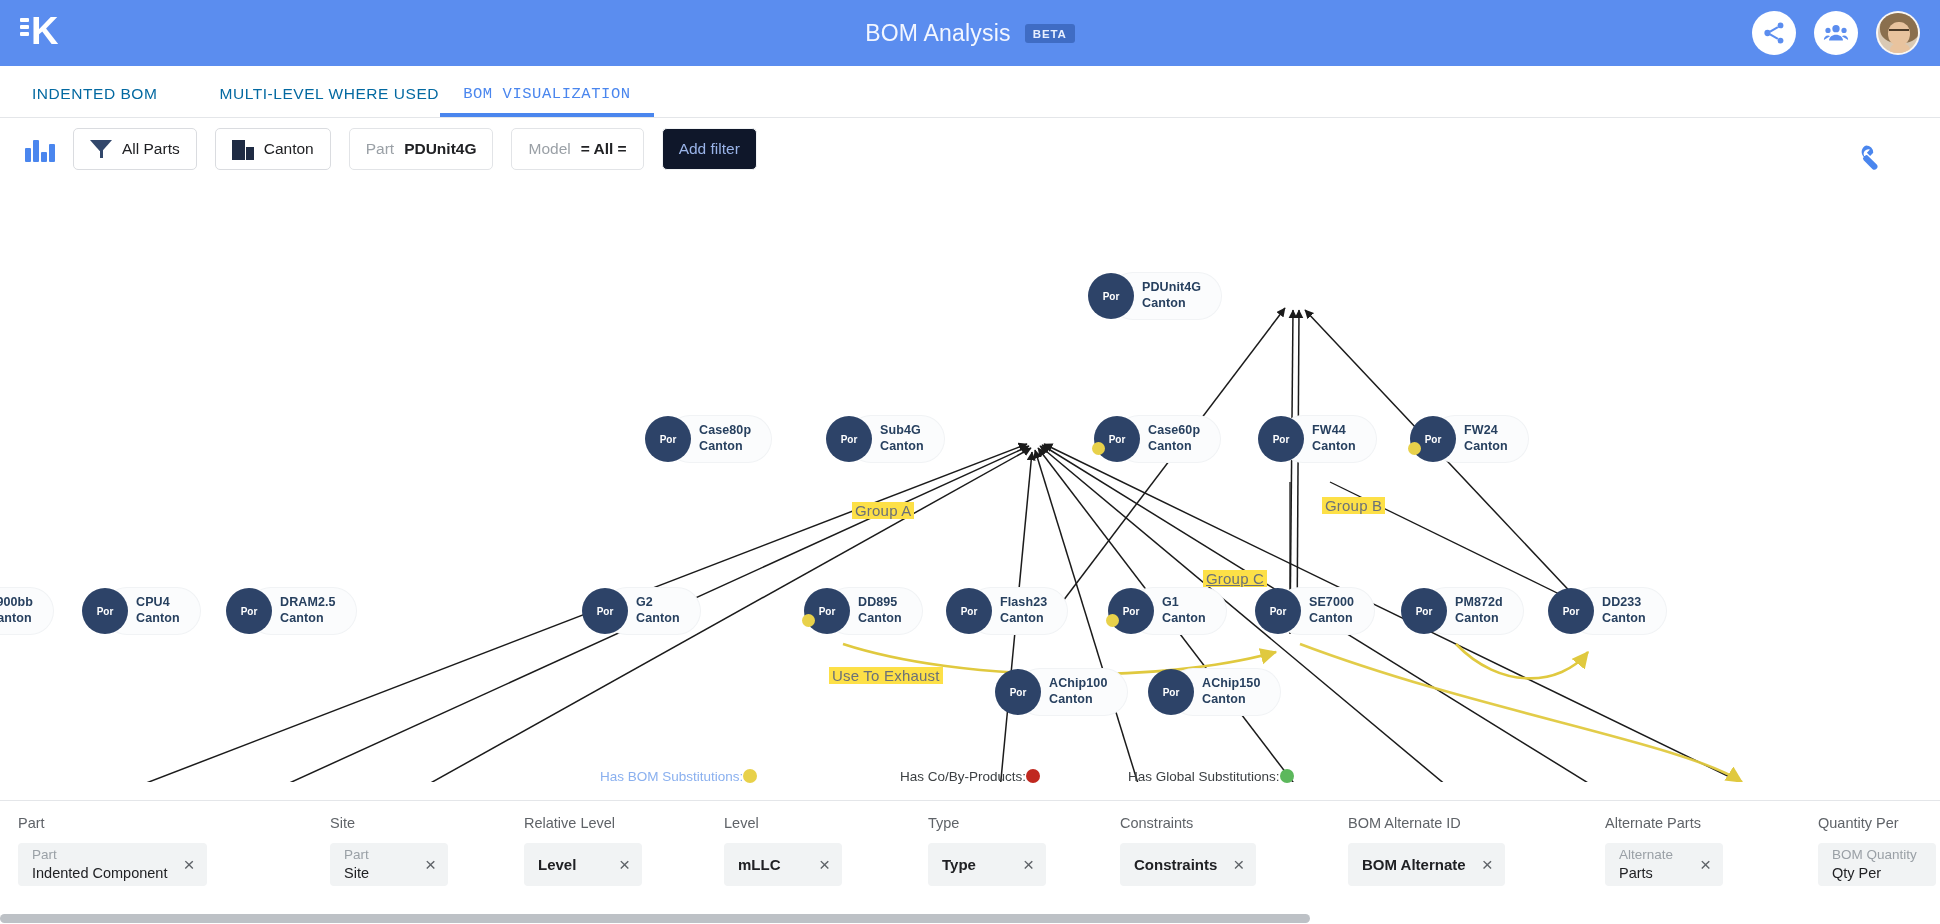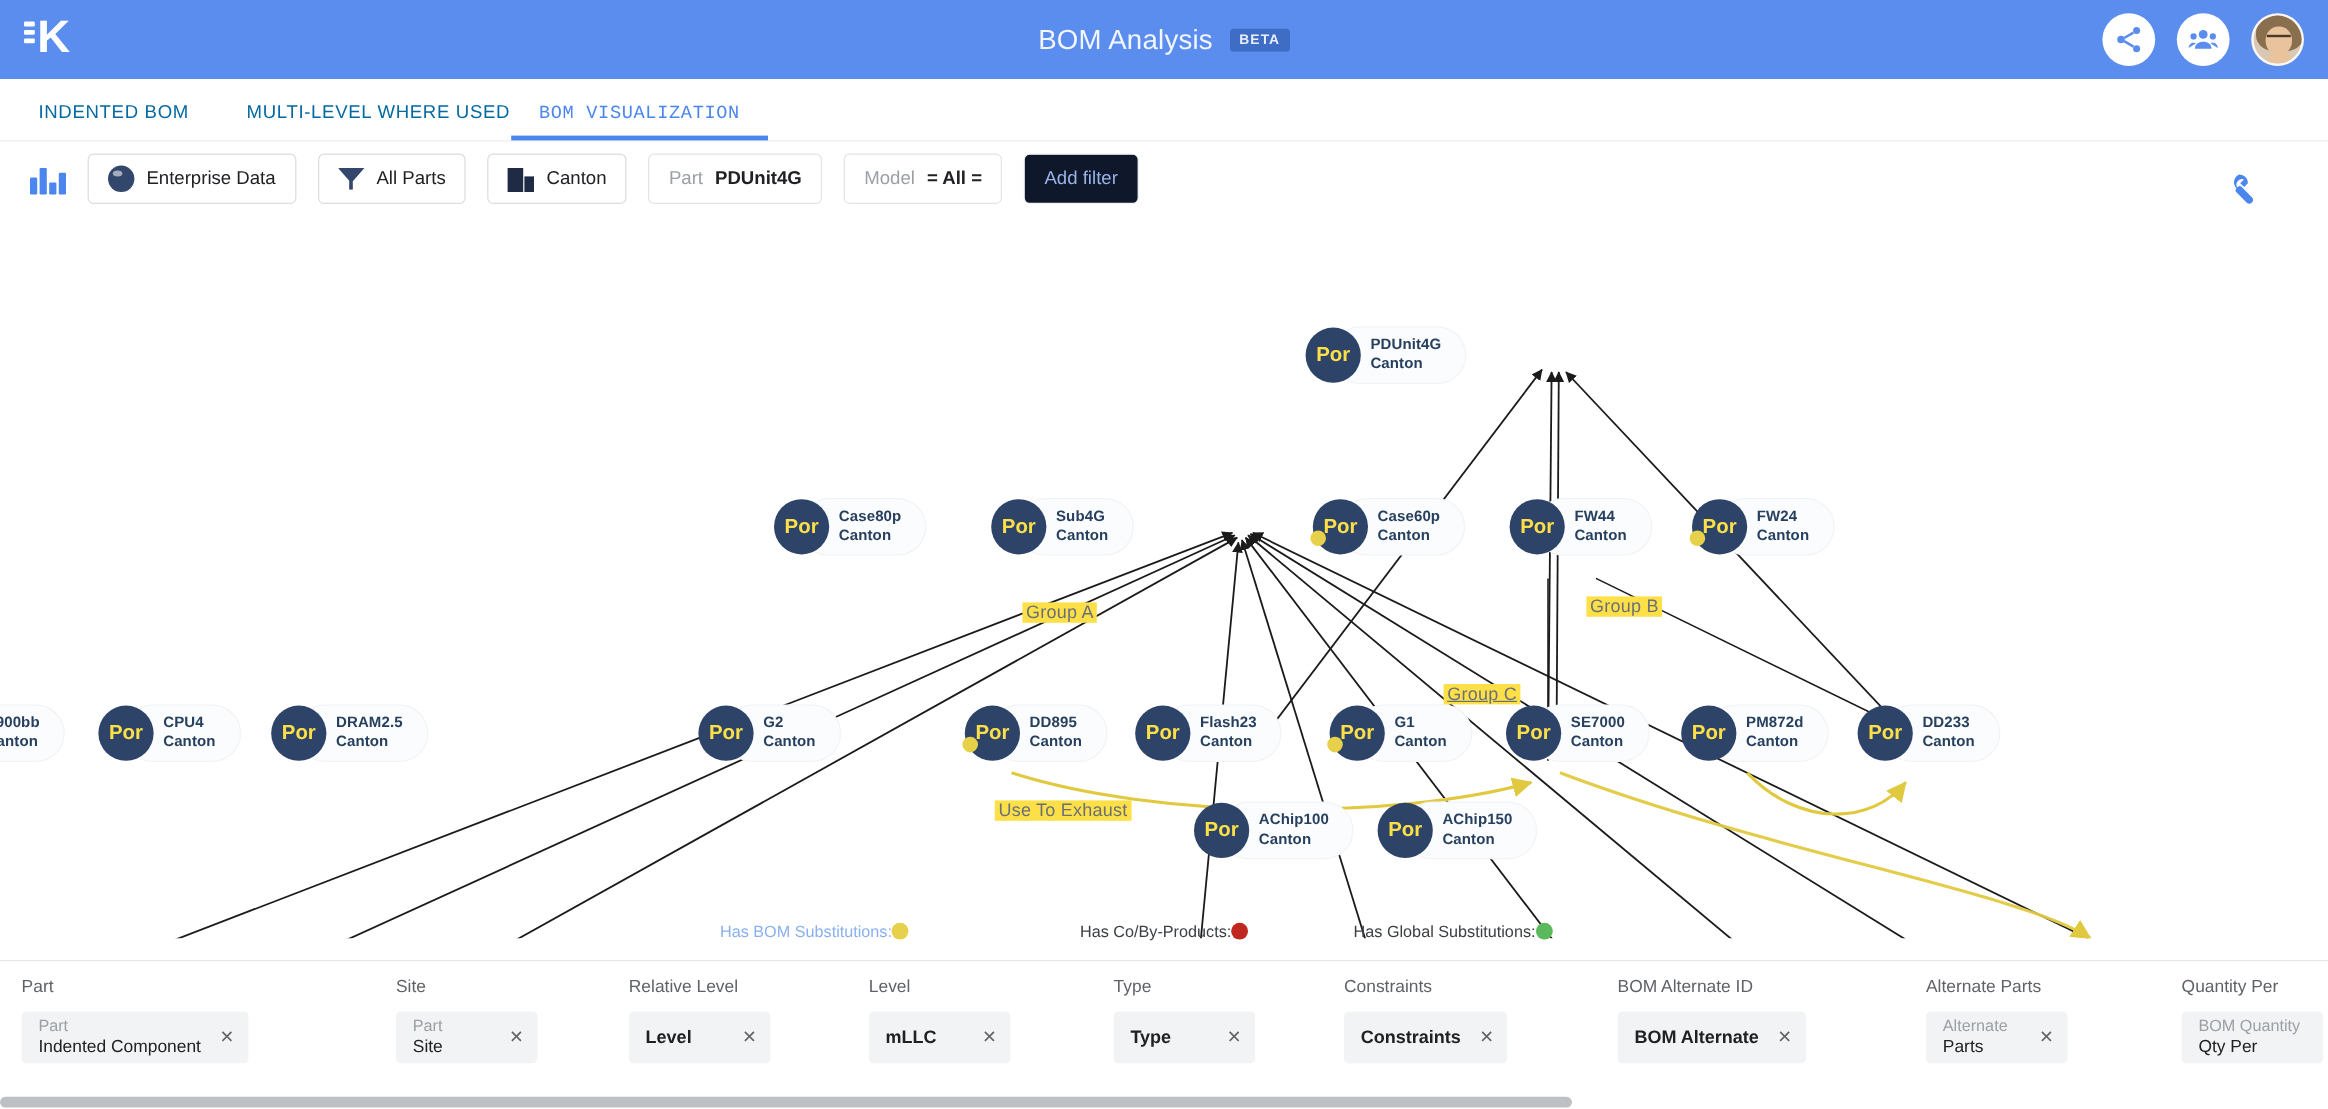--- a/index.html
+++ b/index.html
@@ -67,21 +67,21 @@
     background:#fff; display:flex; align-items:flex-end;
     border-bottom:1px solid #e4e6e9;
   }
   .tab {
     font-size:15.5px; letter-spacing:.55px; color:#0369a1;
     padding:0 0 14px 0; margin-left:0; cursor:pointer; white-space:nowrap;
     font-weight:400;
   }
   .tab.active { color:#4a86ee; }
   #tab0 { margin-left:32px; }
-  #tab1 { margin-left:48px; }
+  #tab1 { margin-left:62px; }
   #tab2 { margin-left:24px; position:relative;font-family:Liberation Mono, monospace; }
   #tab2 .underline {
     position:absolute; left:-23px; right:-23px; bottom:0; height:4px; background:#4a86ee;
   }
 
   
   #filterbar {
     position:absolute; left:0; top:118px; width:1940px; height:62px;
     background:#fff; display:flex; align-items:center;
   }
@@ -138,21 +138,21 @@
     background:#fbfcfd; border-radius:23px;
     box-shadow:0 0 0 1px #f1f3f5;
     padding:0 20px 0 32px;
     display:flex; flex-direction:column; justify-content:center;
   }
   .node .pill .pn { font-size:12.5px; font-weight:700; color:#27405f; line-height:1.25; letter-spacing:.1px;}
   .node .pill .site { font-size:12.5px; font-weight:700; color:#27405f; line-height:1.25; letter-spacing:.1px;}
   .node .circ {
     position:absolute; left:0; top:0; width:46px; height:46px; border-radius:50%;
     background:#2d4368; display:flex; align-items:center; justify-content:center;
-    font-size:17px; font-weight:700; color:#fde047; z-index:2;
+    font-size:10px; font-weight:700; color:#ffffff; z-index:2;
   }
   .node .dot-sub {
     position:absolute; width:13px; height:13px; border-radius:50%;
     background:#e8d14a; z-index:3;
   }
   .edge-label {
     position:absolute; font-size:15px; color:#6b7078; background:#fde047;
     padding:0 3px; letter-spacing:.2px; white-space:nowrap;
   }
 
@@ -246,24 +246,20 @@
 </div>
 
 <div id="filterbar">
   <div id="chart-icon">
       <i></i>
       <i></i>
       <i></i>
       <i></i>
     </div>
 
-  <div class="chip">
-    <span class="ic-db"></span>
-    <span>Enterprise Data</span>
-  </div>
 
   <div class="chip">
     <span class="ic-funnel"></span>
     <span>All Parts</span>
   </div>
 
   <div class="chip">
     <span class="ic-bldg">
       <span class="b1"></span>
         <span class="b2"></span>

